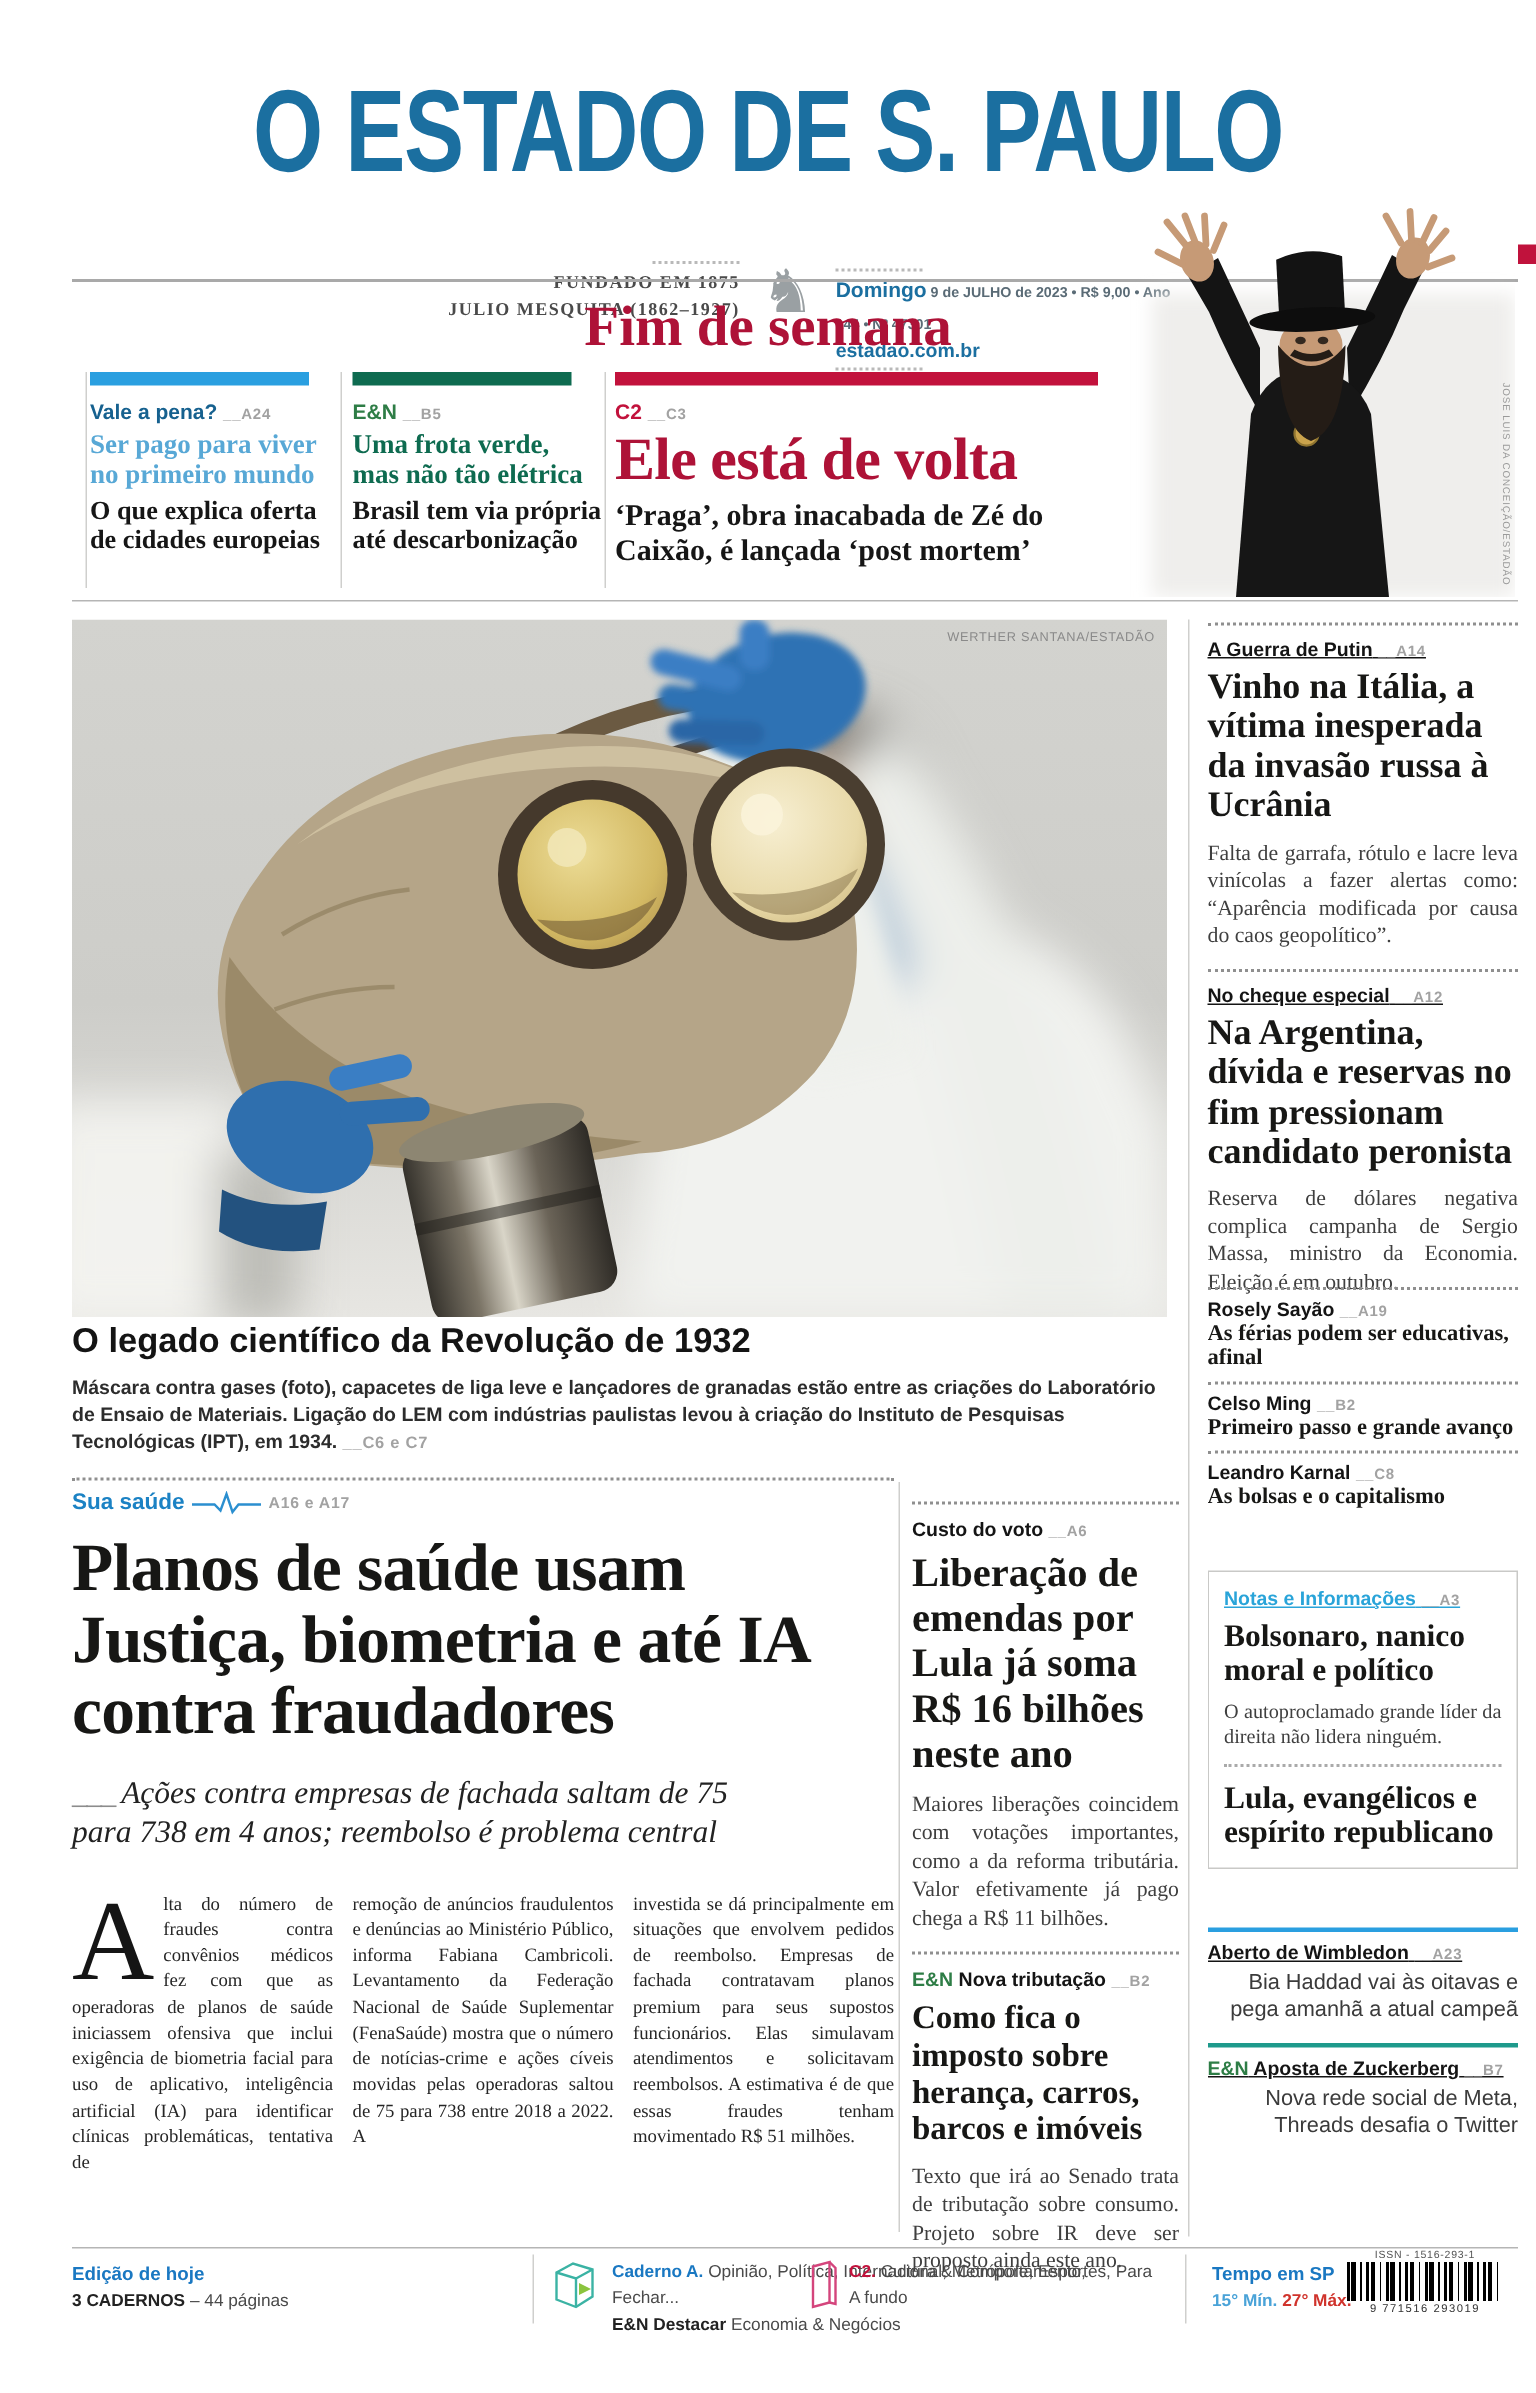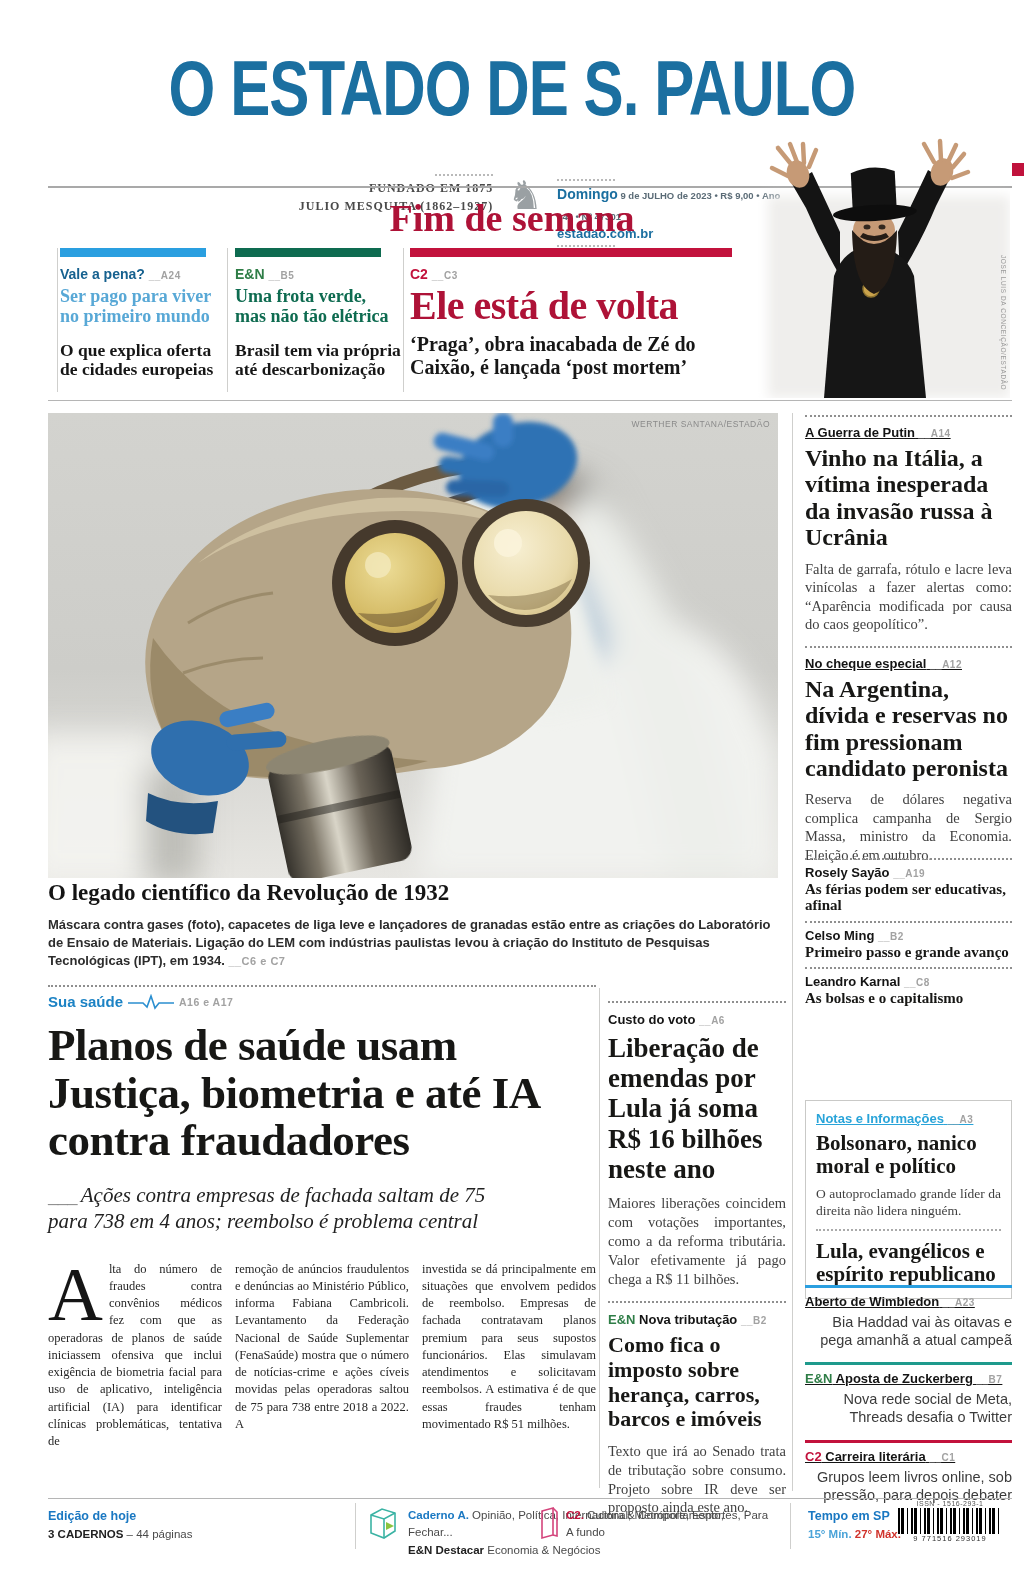--- a/index.html
+++ b/index.html
@@ -28,38 +28,38 @@
 
   
   .weekend-title{position:absolute;left:0;top:196px;width:1024px;text-align:center;
     font-family:"Liberation Serif","DejaVu Serif",serif;font-weight:bold;font-size:38px;color:#ae1237;}
   .brief{position:absolute;top:248px;}
   .brief .bar{height:9px;margin-bottom:9px;}
   .brief .krow{font-weight:bold;font-size:14px;margin-bottom:4px;}
   .pgref{font-weight:bold;font-size:10px;color:#a2a2a2;letter-spacing:0.5px;}
   .brief h3{margin:0;font-family:"Liberation Serif","DejaVu Serif",serif;font-weight:bold;
     font-size:18px;line-height:1.13;}
-  .brief .sub{margin-top:14px;font-family:"Liberation Serif","DejaVu Serif",serif;font-weight:bold;
+  .brief .sub{margin-top:4px;font-family:"Liberation Serif","DejaVu Serif",serif;font-weight:bold;
     font-size:17.5px;line-height:1.13;color:#161616;}
   #brief1{left:60px;width:160px;} #brief2{left:235px;width:166px;} #brief3{left:410px;width:330px;}
   #brief1 .bar{background:#2a9fe0;width:146px;} #brief2 .bar{background:#0e6b50;width:146px;}
   #brief3 .bar{background:#c2123c;width:322px;}
   #brief1 .krow{color:#16618f;} #brief2 .krow{color:#2e7d46;} #brief3 .krow{color:#c2123c;}
   #brief1 h3{color:#58a8d6;} #brief2 h3{color:#0e6b50;}
   #brief3 h3{color:#ae1237;font-size:40px;line-height:1.0;letter-spacing:-0.5px;}
   #brief3 .sub{font-size:20px;width:310px;margin-top:7px;}
   .vline{position:absolute;width:1px;background:#cfcfcd;}
   .ze-photo{position:absolute;left:728px;top:136px;}
   .ze-credit{position:absolute;left:1000px;top:255px;writing-mode:vertical-rl;
     font-size:6.5px;color:#9a9a9a;letter-spacing:0.6px;}
   .rule-top{position:absolute;left:48px;top:400px;width:964px;height:1px;background:#b5b5b5;}
 
   
   .main-photo{position:absolute;left:48px;top:413px;}
-  .cap-title{position:absolute;left:48px;top:880px;width:740px;font-weight:bold;font-size:23px;color:#141414;font-family:Liberation Serif, serif;}
+  .cap-title{position:absolute;left:48px;top:880px;width:740px;font-weight:bold;font-size:23px;color:#141414;}
   .cap-text{position:absolute;left:48px;top:916px;width:734px;font-weight:bold;font-size:13px;
     line-height:1.4;color:#2c2c2c;}
   .cap-text .pgref{font-size:11px;}
 
   
   .lead{position:absolute;left:48px;top:985px;width:548px;}
   .dotrule{border-top:2px dotted #8f8f8f;height:0;}
   .lead .krow{margin-top:6px;font-weight:bold;font-size:15px;color:#1b82c4;display:flex;align-items:center;gap:5px;}
   .lead .krow .pgref{font-size:10.5px;}
   .lead h1{margin:12px 0 0 0;font-family:"Liberation Serif","DejaVu Serif",serif;font-weight:bold;
@@ -376,46 +376,41 @@
       <div class="name"><span>Rosely Sayão</span> <span class="pgref">__A19</span></div>
       <h4>As férias podem ser educativas, afinal</h4>
       <div class="dotrule"></div>
       <div class="name"><span>Celso Ming</span> <span class="pgref">__B2</span></div>
       <h4>Primeiro passo e grande avanço</h4>
       <div class="dotrule"></div>
       <div class="name"><span>Leandro Karnal</span> <span class="pgref">__C8</span></div>
       <h4>As bolsas e o capitalismo</h4>
     </div>
 
-    <div class="grp" style="top:685px;">
+    <div class="grp" style="top:632px;">
       <div class="edbox">
         <div class="krow2"><span>Notas e Informações</span> <span class="pgref">__A3</span></div>
         <h4>Bolsonaro, nanico moral e político</h4>
         <div class="body">O autoproclamado grande líder da direita não lidera ninguém.</div>
         <div class="dotrule"></div>
         <h4>Lula, evangélicos e espírito republicano</h4>
       </div>
     </div>
 
     <div class="grp" style="top:857px;">
       <div class="rbrief">
         <div class="rule" style="background:#2a9fe0;"></div>
         <div class="krow2"><span>Aberto de Wimbledon</span> <span class="pgref">__A23</span></div>
         <div class="txt">Bia Haddad vai às oitavas e pega amanhã a atual campeã</div>
       </div>
       <div class="rbrief">
         <div class="rule" style="background:#1e9a8c;"></div>
         <div class="krow2"><span class="brand-en">E&amp;N</span><span> Aposta de Zuckerberg</span> <span class="pgref">__B7</span></div>
         <div class="txt">Nova rede social de Meta, Threads desafia o Twitter</div>
       </div>
-      <div class="rbrief">
-        <div class="rule" style="background:#c2123c;"></div>
-        <div class="krow2"><span class="brand-c2">C2</span><span> Carreira literária</span> <span class="pgref">__C1</span></div>
-        <div class="txt">Grupos leem livros online, sob pressão, para depois debater</div>
-      </div>
     </div>
   </div>
 
   <div class="rule-foot"></div>
 
   <div class="foot" id="foot-ed">
     <div class="lbl">Edição de hoje</div>
     <div><span class="b">3 CADERNOS</span><span> – 44 páginas</span></div>
   </div>
   <div class="vline" style="left:355px;top:1503px;height:46px;"></div>

